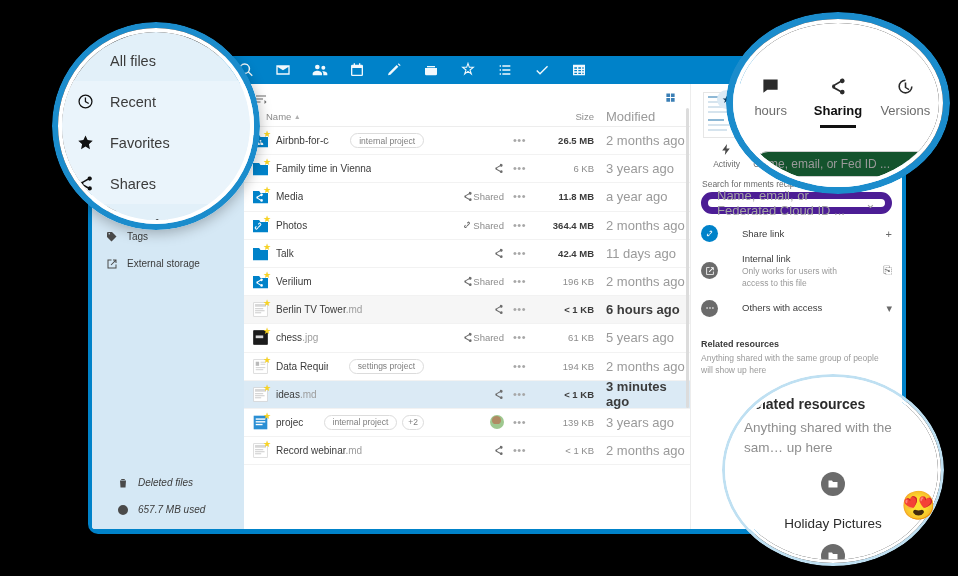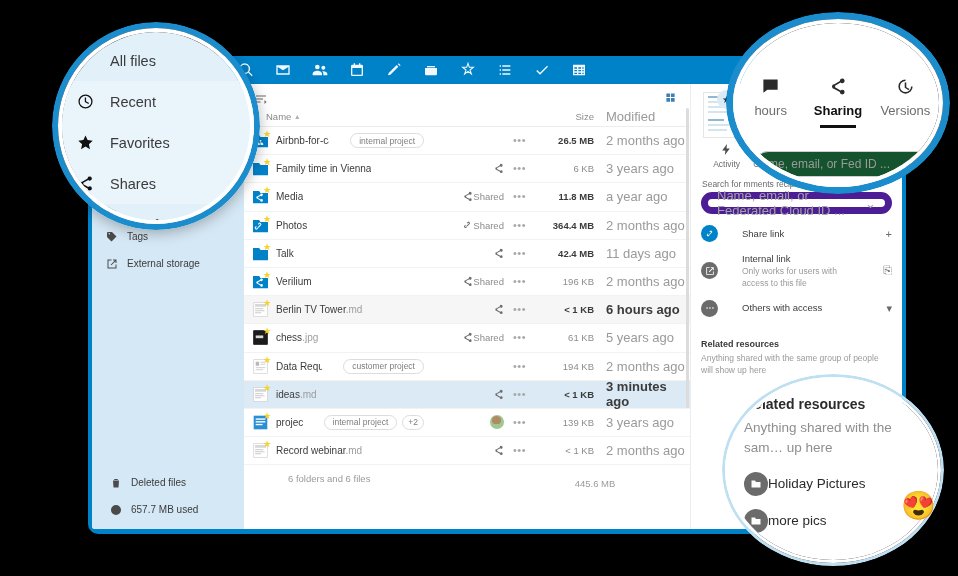--- a/index.html
+++ b/index.html
@@ -40,21 +40,21 @@
     background: #d5e8f5; position: relative;
     font-size: 10px; color: #3b3b3b;
   }
   .nav-list { padding-top: 4px; }
   .nav-item {
     display: flex; align-items: center; gap: 9px;
     height: 27px; padding-left: 13px; color: #3b3b3b;
   }
   .nav-item .ic { width: 13px; height: 13px; flex:0 0 13px; display:flex; align-items:center; justify-content:center; }
   .nav-item .ic svg { width: 12px; height: 12px; fill: #4a4a4a; }
-  .sb-bottom { position: absolute; bottom: 6px; left: 4px; right: 0; }
+  .sb-bottom { position: absolute; bottom: 6px; left: 11px; right: 0; font-style: italic; }
 
   
   .filelist { flex: 1 1 auto; background: #fff; position: relative; min-width: 0; }
   .fl-topbar { height: 22px; position: relative; }
   .fl-sort-ic { position: absolute; left: 11px; top: 6px; width: 12px; height: 10px; }
   .fl-sort-ic svg { width: 12px; height: 10px; fill: #6a6a6a; }
   .fl-grid-ic { position: absolute; right: 14px; top: 5px; width: 11px; height: 11px; }
   .fl-grid-ic svg { width: 11px; height: 11px; fill: #3b7fb5; }
 
   .fl-head {
@@ -195,21 +195,21 @@
     padding: 0 12px; font-size:12px; color:#9a9a9a; background:#14532d;
   }
 
   
   #lensC { right: 14px; bottom: 10px; width: 222px; height: 192px; }
   #lensC .ring { border-width:3px; border-color:#bfe0f2; }
   #lensC .ring2 { inset:3px; border-width:3px; border-color:#ffffff; }
   #lensC .lens-inner { inset:6px; background:#fff; padding: 16px 16px 0 16px; }
   .lensC-title { font-size: 14px; font-weight:bold; color:#2b2b2b; }
   .lensC-desc { font-size: 13.5px; color:#8e8e8e; margin-top:6px; line-height:1.5; font-weight:300;}
-  .lensC-item { display:flex; align-items:center; gap:0; margin-top: 13px; }
+  .lensC-item { display:flex; align-items:center; gap:20px; margin-top: 13px; flex-direction: column; }
   .lensC-ic { width:24px; height:24px; border-radius:50%; background:#6b6b6b; display:flex; align-items:center; justify-content:center; flex:0 0 24px;}
   .lensC-ic svg { width:12px; height:12px; fill:#fff; }
   .lensC-name { font-size:13.5px; color:#2b2b2b; font-weight:300;}
 
   .emoji { position:absolute; right: 22px; bottom: 56px; font-size: 28px; line-height:1; }
 </style>
 </head>
 <body>
 
 <div id="stage">
@@ -537,21 +537,21 @@
                 <span class="fico"><svg viewBox="0 0 24 22">
                     <rect x="2" y="1" width="20" height="20" fill="#fff" stroke="#cfcfcf"></rect>
                     <rect x="5" y="4" width="5" height="6" fill="#b9b9b9"></rect>
                     <rect x="12" y="4" width="7" height="1.4" fill="#cfcfcf"></rect>
                     <rect x="12" y="7" width="7" height="1.4" fill="#cfcfcf"></rect>
                     <rect x="5" y="12" width="14" height="1.4" fill="#cfcfcf"></rect>
                     <rect x="5" y="15" width="11" height="1.4" fill="#cfcfcf"></rect>
                   </svg><span class="star">★</span></span>
                 <span class="fname">Data Requirements</span>
                 <span class="tags">
-                  <span class="tag">customer project</span>
+                  <span class="tag">settings project</span>
                 </span>
               </div>
               <div class="col-act">
                 <span class="dots">•••</span>
               </div>
               <div class="col-size">194 KB</div>
               <div class="col-mod">2 months ago</div>
             </div>
             <div class="row sel2">
               <div class="col-name">
@@ -613,24 +613,20 @@
                     <path d="M18 16a3 3 0 00-2.1.9l-7-4a3 3 0 000-1.8l7-4A3 3 0 1015 5l-7 4a3 3 0 100 6l7 4a3 3 0 103-3z"></path>
                   </svg>
                 </span>
                 <span class="dots">•••</span>
               </div>
               <div class="col-size">&lt; 1 KB</div>
               <div class="col-mod">2 months ago</div>
             </div>
           </div>
 
-        <div class="fl-foot">
-          <div class="l">6 folders and 6 files</div>
-          <div class="r">445.6 MB</div>
-        </div>
 
         <div class="vscroll"></div>
       </div>
 
       <div class="details">
         <div class="thumb">
           <div class="ln t"></div>
             <div class="ln s"></div>
             <div class="ln"></div>
             <div class="ln s"></div>

